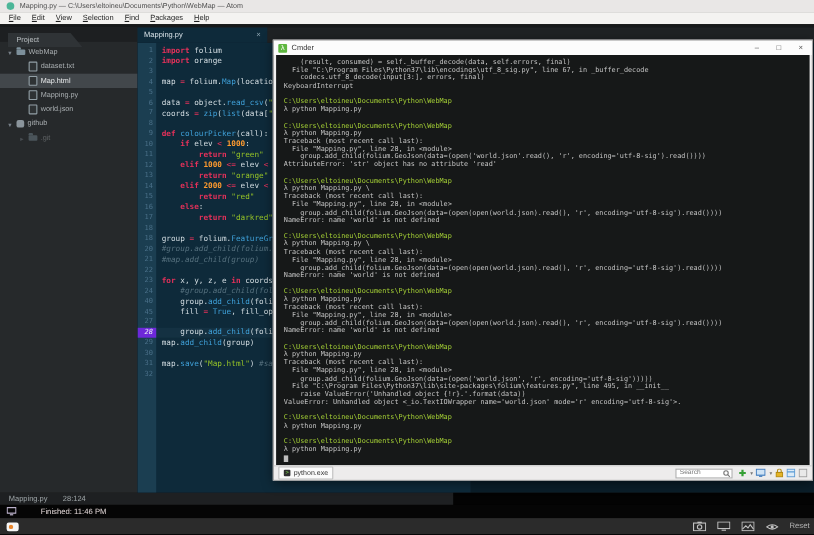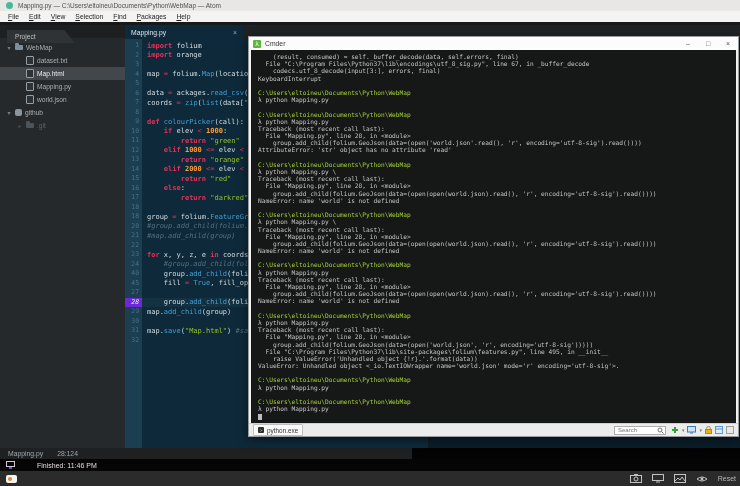--- a/index.html
+++ b/index.html
@@ -181,21 +181,21 @@
           <div class="code-row">
             <span class="gut">4</span>
             <span class="ct"><span class="tok-t">map </span><span class="tok-o">=</span><span class="tok-t"> folium.</span><span class="tok-f">Map</span><span class="tok-t">(location</span><span class="tok-o">=</span><span class="tok-t">[</span></span>
           </div>
           <div class="code-row">
             <span class="gut">5</span>
             <span class="ct"></span>
           </div>
           <div class="code-row">
             <span class="gut">6</span>
-            <span class="ct"><span class="tok-t">data </span><span class="tok-o">=</span><span class="tok-t"> ackages.</span><span class="tok-f">read_csv</span><span class="tok-t">(</span><span class="tok-s">"dataset.txt"</span><span class="tok-t">)</span></span>
+            <span class="ct"><span class="tok-t">data </span><span class="tok-o">=</span><span class="tok-t"> object.</span><span class="tok-f">read_csv</span><span class="tok-t">(</span><span class="tok-s">"dataset.txt"</span><span class="tok-t">)</span></span>
           </div>
           <div class="code-row">
             <span class="gut">7</span>
             <span class="ct"><span class="tok-t">coords </span><span class="tok-o">=</span><span class="tok-t"> </span><span class="tok-f">zip</span><span class="tok-t">(</span><span class="tok-f">list</span><span class="tok-t">(data[</span><span class="tok-s">"LAT"</span><span class="tok-t">]), </span><span class="tok-f">list</span><span class="tok-t">(data[</span><span class="tok-s">"LON"</span><span class="tok-t">]))</span></span>
           </div>
           <div class="code-row">
             <span class="gut">8</span>
             <span class="ct"></span>
           </div>
           <div class="code-row">

